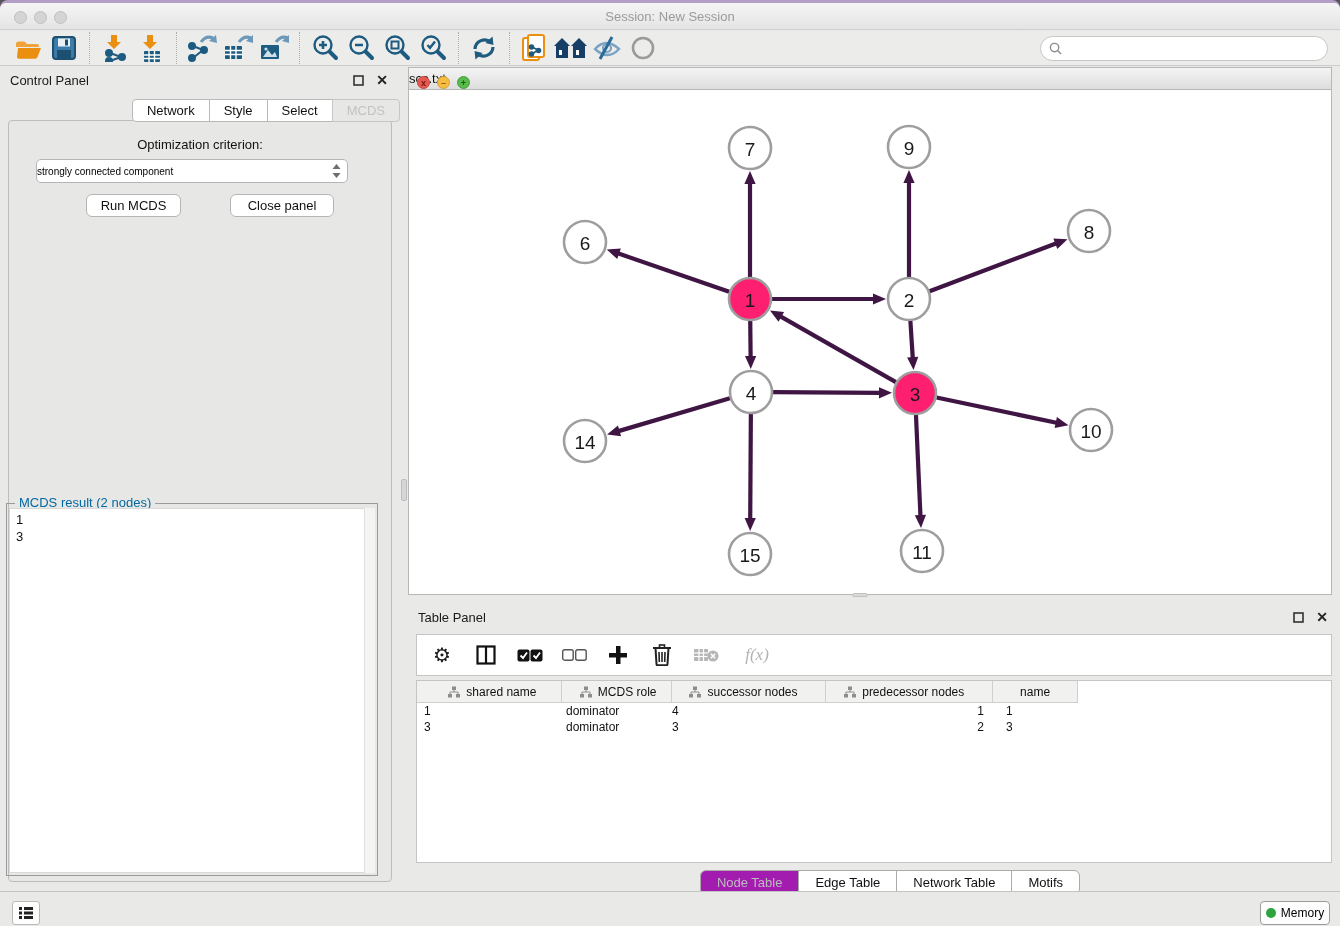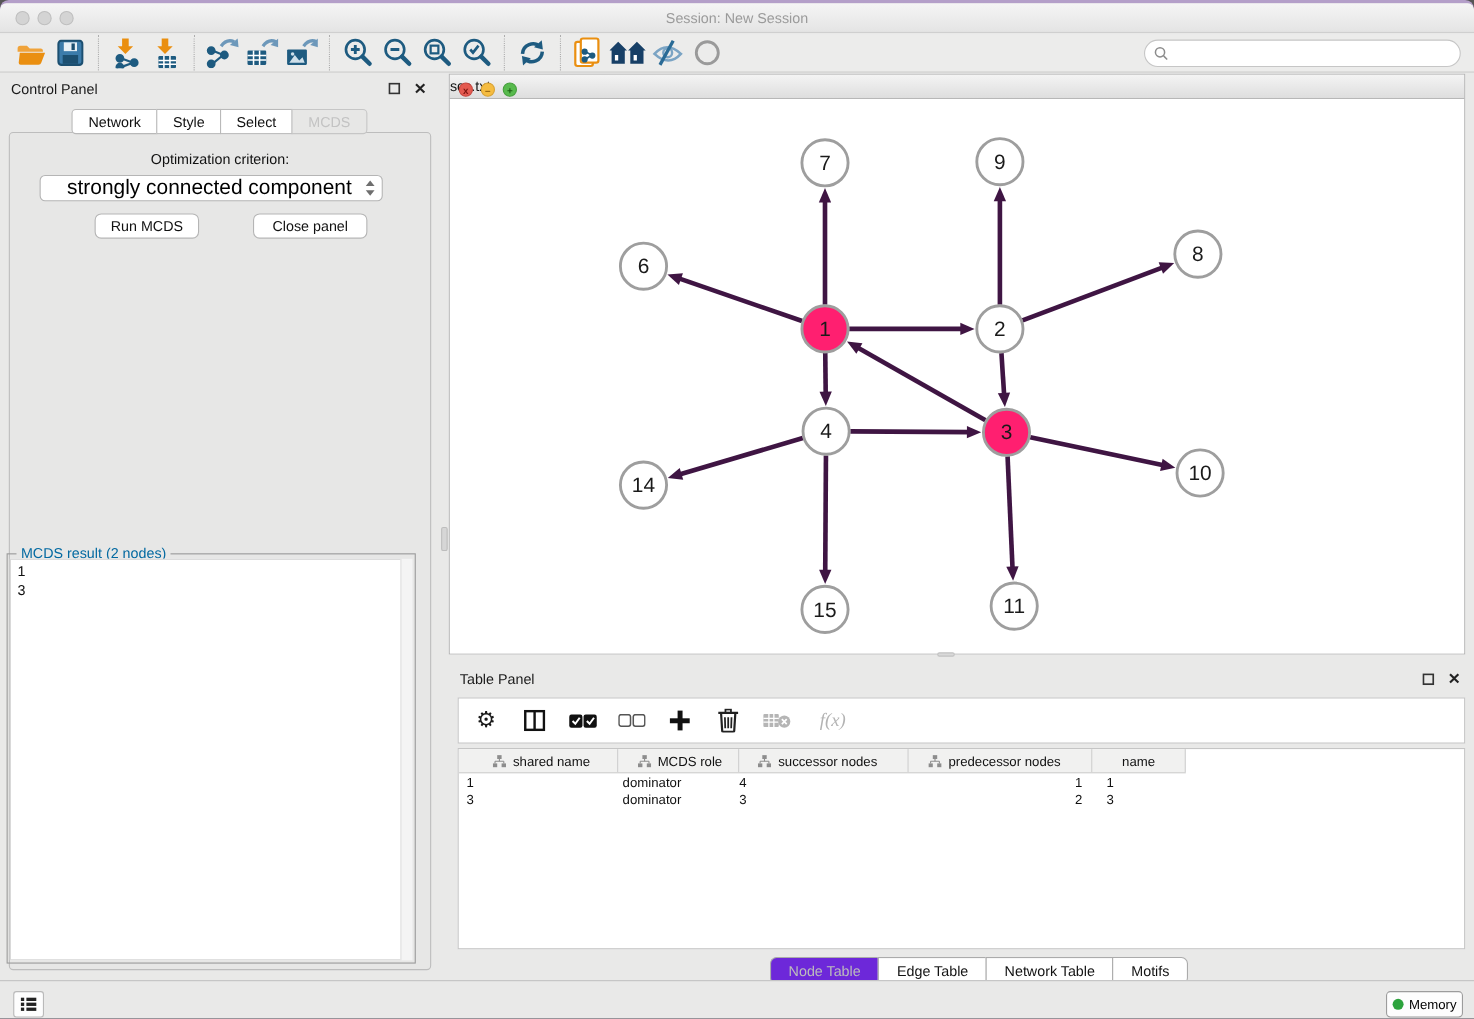--- a/index.html
+++ b/index.html
@@ -18,28 +18,28 @@
   .ticon{width:36px;height:30px;display:flex;align-items:center;justify-content:center;cursor:pointer;}
   .sep{width:1px;height:32px;border-left:1px dotted #adadad;margin:0 7px;}
   .searchbox{position:absolute;right:12px;top:5px;width:288px;height:25px;background:#fff;border:1px solid #c6c6c6;border-radius:13px;display:flex;align-items:center;padding-left:8px;}
   .searchbox input{border:none;outline:none;flex:1;font-size:12px;background:transparent;margin-left:5px;}
 
   
   .cp{left:0;top:64px;width:400px;height:824px;}
   .panel-head{height:26px;display:flex;align-items:center;font-size:13px;color:#1a1a1a;padding:0 10px;}
   .panel-head .spacer{flex:1;}
   .mini-ic{width:16px;height:16px;display:flex;align-items:center;justify-content:center;margin-left:8px;cursor:pointer;color:#222;}
-  .tabs-row{position:absolute;left:0;top:32px;width:100%;display:flex;justify-content:center;}
+  .tabs-row{position:absolute;left:0;top:32px;width:100%;display:flex;justify-content:flex-end;}
   .tab{border:1px solid #b9b9b9;background:#fff;font-size:13px;padding:3px 14px;margin-left:-1px;color:#111;cursor:pointer;}
   .tab:first-child{border-radius:4px 0 0 4px;}
   .tab:last-child{border-radius:0 4px 4px 0;}
   .tab.selected{background:#e7e7e6;color:#c3c3c3;border-color:#c6c6c6;}
   .cp-box{position:absolute;left:8px;top:53px;width:384px;height:762px;border:1px solid #bdbdbd;border-radius:4px;background:#e7e7e6;}
   .opt-label{position:absolute;left:0;top:70px;width:100%;text-align:center;font-size:13px;color:#111;}
-  .dropdown{position:absolute;left:36px;top:92px;width:312px;height:24px;background:#fff;border:1px solid #b5b5b5;border-radius:5px;display:flex;align-items:center;padding:0 6px 0 24px;font-size:19px;cursor:pointer;}
+  .dropdown{position:absolute;left:36px;top:92px;width:312px;height:24px;background:#fff;border:1px solid #b5b5b5;border-radius:5px;display:flex;align-items:center;padding:0 6px 0 0;font-size:10px;cursor:pointer;}
   .dropdown .dd-label{flex:1;}
   .btn{position:absolute;height:23px;background:#fff;border:1px solid #b5b5b5;border-radius:6px;font-size:13px;display:flex;align-items:center;justify-content:center;cursor:pointer;color:#111;}
   .groupbox{position:absolute;left:6px;top:436px;width:372px;height:373px;border:1px solid #9a9a9a;}
   .groupbox-label{position:absolute;left:8px;top:-9px;background:#e7e7e6;padding:0 4px;font-size:13px;color:#0369a1;}
   .resultarea{position:absolute;left:2px;top:4px;right:2px;bottom:2px;background:#fff;border:1px solid #d9d9d9;font-size:13px;color:#111;padding:2px 6px;line-height:17px;white-space:pre-line;}
   .scrolltrack{position:absolute;right:2px;top:4px;width:11px;bottom:2px;background:#f4f4f4;border-left:1px solid #e0e0e0;}
 
   
   .vsplit{left:400px;top:64px;width:8px;height:824px;background:#e9e9e8;cursor:col-resize;}
   .vgrip{position:absolute;left:1px;top:412px;width:6px;height:22px;background:#d6d6d6;border:1px solid #bdbdbd;border-radius:2px;}
@@ -66,21 +66,21 @@
   .trow span{display:block;}
   .c0{width:145px;padding-left:7px;}
   .c1{width:110px;padding-left:4px;}
   .c2{width:155px;text-align:left;padding-right:10px;}
   .c3{width:167px;text-align:right;padding-right:10px;}
   .c4{width:85px;padding-left:12px;}
   .tp-tabs{position:absolute;left:0;top:266px;width:100%;display:flex;justify-content:center;}
   .tp-tab{border:1px solid #ababab;background:#fff;font-size:13px;padding:4px 16px;margin-left:-1px;color:#111;cursor:pointer;}
   .tp-tab:first-child{border-radius:6px 0 0 6px;}
   .tp-tab:last-child{border-radius:0 6px 6px 0;}
-  .tp-tab.selected{background:#6d28d9;color:#bcbcbc;margin-left:32px;}
+  .tp-tab.selected{background:#a21caf;color:#bcbcbc;margin-left:32px;}
 
   
   .statusbar{left:0;top:888px;width:100%;height:38px;background:#e9e9e8;border-top:1px solid #c3c3c3;}
   .list-btn{position:absolute;left:12px;top:9px;width:28px;height:24px;background:#fdfdfd;border:1px solid #b9b9b9;border-radius:3px;display:flex;align-items:center;justify-content:center;cursor:pointer;}
   .mem-btn{position:absolute;right:10px;top:9px;width:70px;height:24px;background:#fdfdfd;border:1px solid #9c9c9c;border-radius:4px;display:flex;align-items:center;justify-content:center;gap:5px;font-size:12px;cursor:pointer;}
   .mem-dot{width:10px;height:10px;border-radius:50%;background:#2ca33c;}
   .fx{font-family:"Liberation Serif",serif;font-style:italic;font-size:17px;color:#b3b3b3;}
   .gear{font-size:20px;color:#1a1a1a;line-height:1;}
 </style>
 </head>

